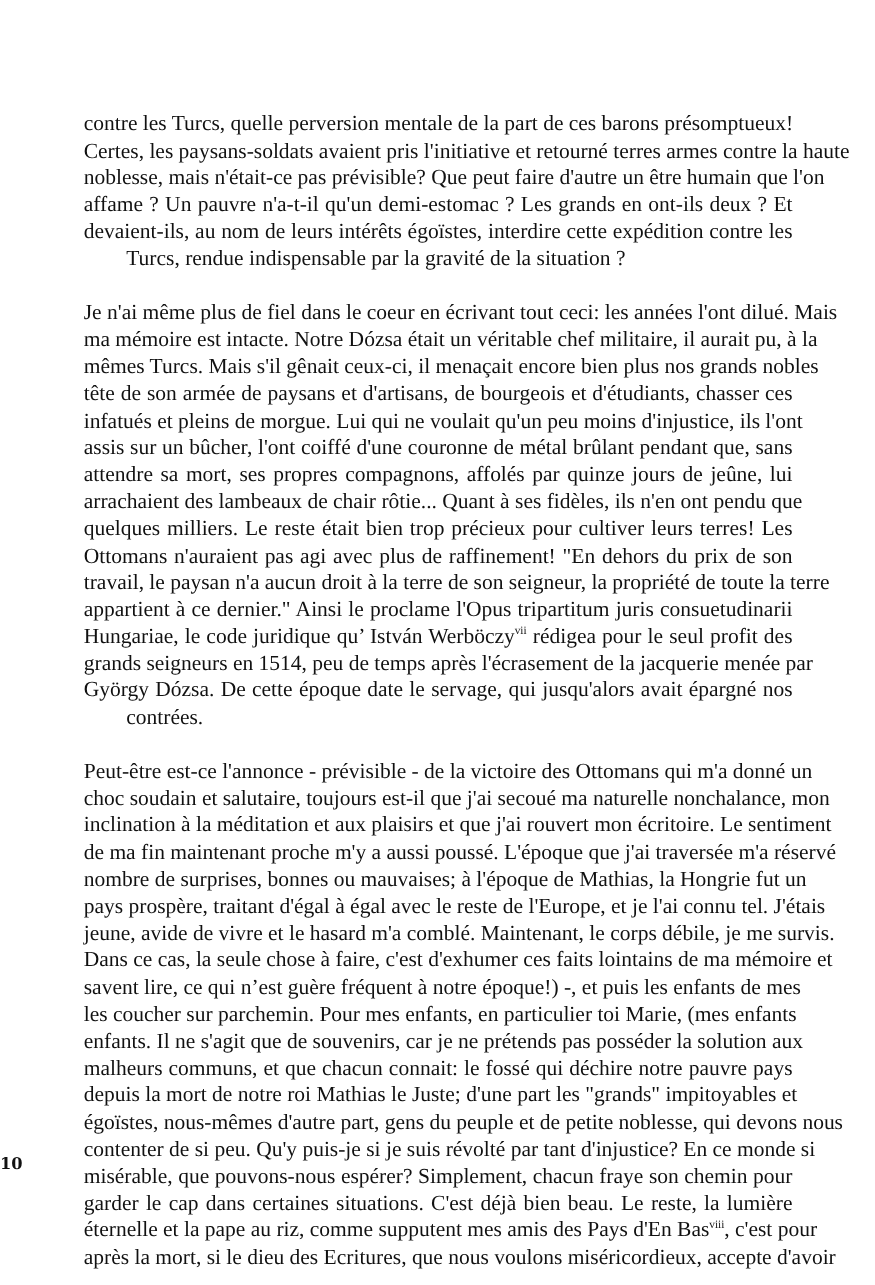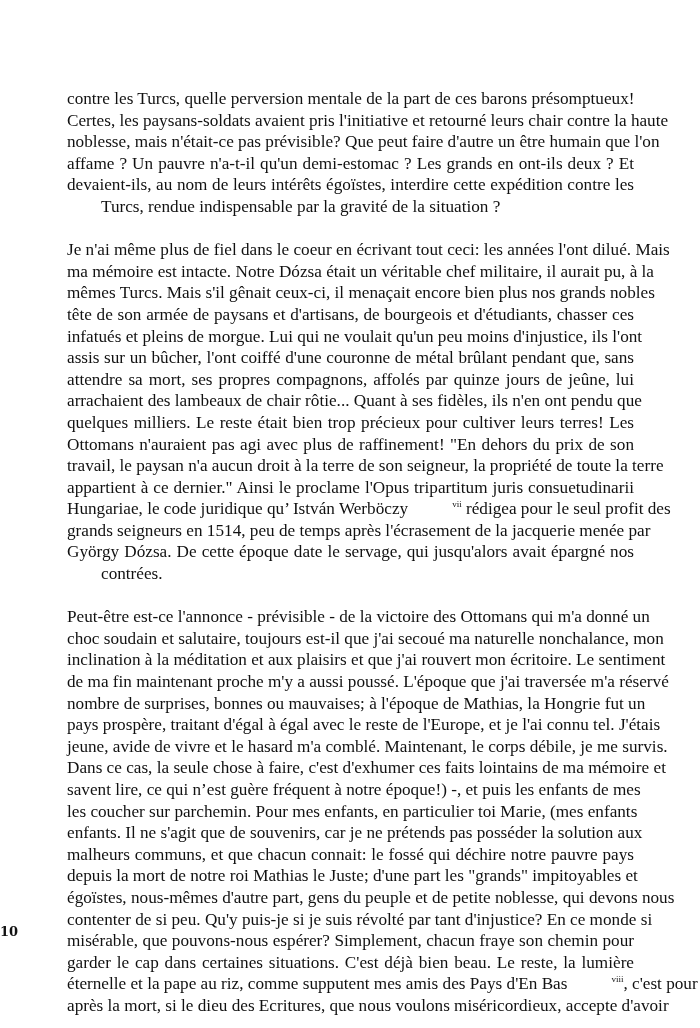--- a/index.html
+++ b/index.html
@@ -6,35 +6,35 @@
   body { width: 700px; height: 1028px; position: relative; overflow: hidden; }
   .page { position: absolute; left: 0; top: 0; width: 695px; height: 1028px; background: #fff; }
   .text {
     position: absolute; left: 67px; top: 88px; width: 567px;
     font-family: "Liberation Serif", serif; font-size: 17.2px; line-height: 21.6px;
     color: #111; text-align: justify;
   }
   .para { margin: 0 0 21.6px 0; }
   .line { display: block; text-align: justify; text-align-last: justify; white-space: nowrap; height: 21.6px; }
   .line.last { text-align-last: left; margin-left: 34px; }
-  sup { font-size: 9px; line-height: 0; vertical-align: 7px; margin-left: 44px; }
+  sup { font-size: 9px; line-height: 0; vertical-align: 7px; }
   .page-number {
     position: absolute; left: 0; width: 700px; top: 924px; text-align: left;
     font-family: "DejaVu Serif", serif; font-weight: bold; font-size: 13px; color: #111;
   }
 </style>
 </head>
 <body>
 
 <div class="page">
   <div class="text">
 
     <div class="para">
       <span class="line">contre les Turcs, quelle perversion mentale de la part de ces barons présomptueux!</span>
-      <span class="line">Certes, les paysans-soldats avaient pris l'initiative et retourné leurs chair contre la haute</span>
+      <span class="line">Certes, les paysans-soldats avaient pris l'initiative et retourné terres armes contre la haute</span>
       <span class="line">noblesse, mais n'était-ce pas prévisible? Que peut faire d'autre un être humain que l'on</span>
       <span class="line">affame ? Un pauvre n'a-t-il qu'un demi-estomac ? Les grands en ont-ils deux ?  Et</span>
       <span class="line">devaient-ils, au nom de leurs intérêts égoïstes, interdire cette expédition contre les</span>
       <span class="line last">Turcs, rendue indispensable par la gravité de la situation ?</span>
     </div>
 
     <div class="para">
       <span class="line">Je n'ai même plus de fiel dans le coeur en écrivant tout ceci: les années l'ont dilué. Mais</span>
       <span class="line">ma mémoire est intacte. Notre Dózsa était un véritable chef militaire, il aurait pu, à la</span>
       <span class="line">mêmes Turcs. Mais s'il gênait ceux-ci, il menaçait encore bien plus nos grands nobles</span>

